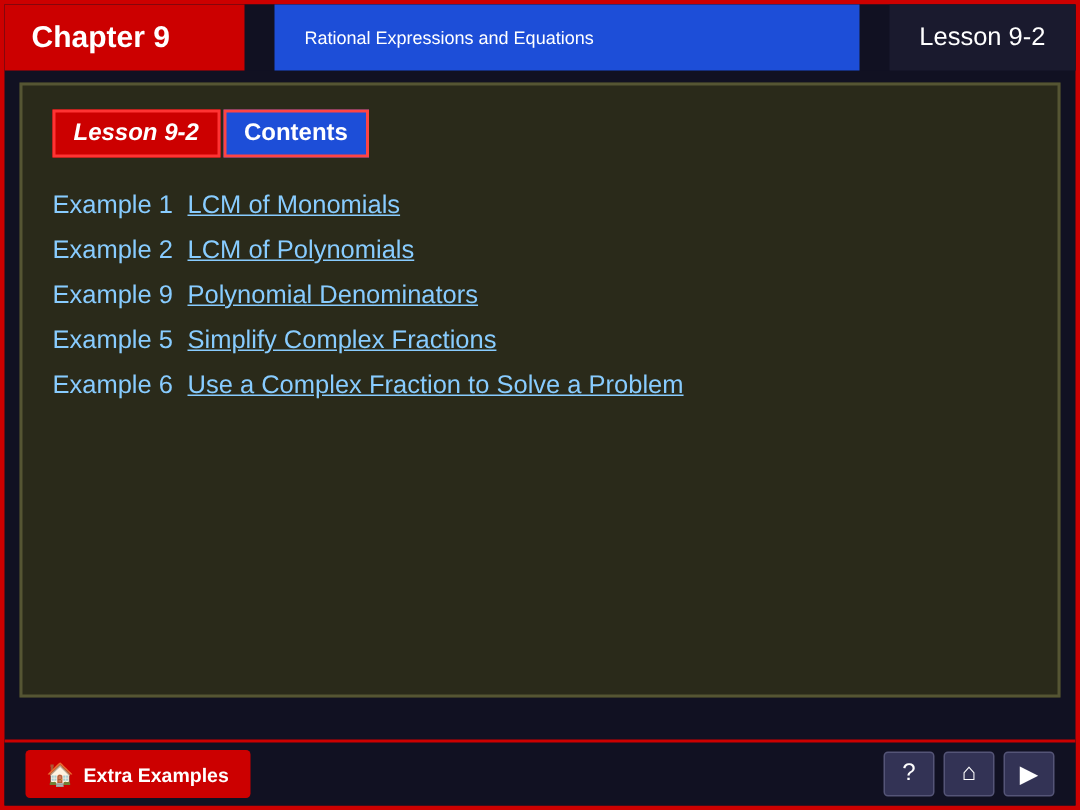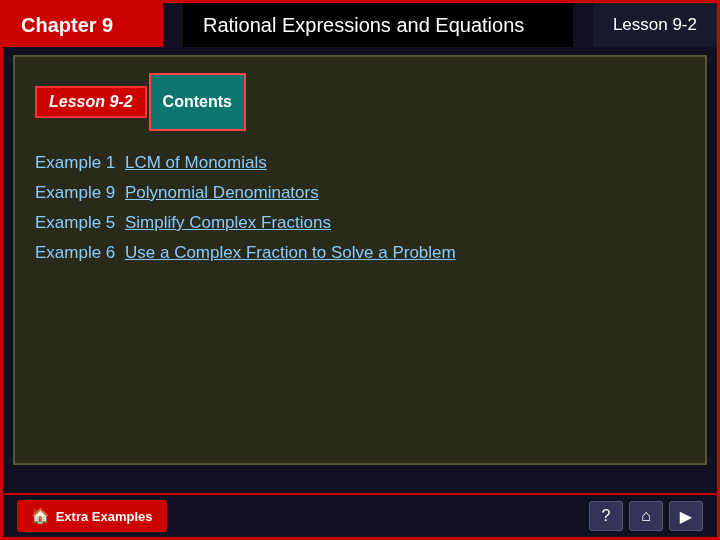--- a/index.html
+++ b/index.html
@@ -37,23 +37,23 @@
       color: white;
       font-size: 20px;
       font-weight: bold;
       padding: 0 18px;
       display: flex;
       align-items: center;
       min-width: 160px;
     }
 
     .header-title {
-      background: #000000;
-      color: white;
-      font-size: 20px;
+      background: #1d4ed8;
+      color: white;
+      font-size: 12px;
       display: flex;
       align-items: center;
       padding: 17px 20px;
       flex: 1;
     }
 
     .header-lesson {
       background: #1a1a2e;
       color: white;
       font-size: 17px;
@@ -83,25 +83,25 @@
       color: white;
       font-size: 16px;
       font-weight: bold;
       font-style: italic;
       padding: 5px 12px;
       border: 2px solid #ff3333;
       margin-right: 0;
     }
 
     .contents-label {
-      background: #0f766e;
+      background: #1d4ed8;
       color: white;
       font-size: 16px;
       font-weight: bold;
-      padding: 18px 12px;
+      padding: 5px 12px;
       border: 2px solid #ff4444;
       margin-left: 2px;
     }
 
     
     .example-list {
       list-style: none;
       padding: 0;
       margin-top: 12px;
     }
@@ -189,20 +189,21 @@
 
   <div class="main-content">
 
     <div class="lesson-contents-bar">
       <div class="lesson-label">Lesson 9-2</div>
       <div class="contents-label">Contents</div>
     </div>
 
     <ul class="example-list">
     <li><a class="example-link" href="#"><span class="example-num">Example 1</span><span>LCM of Monomials</span></a></li>
+        <li><a class="example-link" href="#"><span class="example-num">Example 2</span><span>LCM of Polynomials</span></a></li>
         <li><a class="example-link" href="#"><span class="example-num">Example 9</span><span>Polynomial Denominators</span></a></li>
         <li><a class="example-link" href="#"><span class="example-num">Example 5</span><span>Simplify Complex Fractions</span></a></li>
         <li><a class="example-link" href="#"><span class="example-num">Example 6</span><span>Use a Complex Fraction to Solve a Problem</span></a></li>
       </ul>
 
   </div>
 
   <div class="bottom-bar">
     <button class="extra-examples-btn">
       <span class="home-icon">🏠</span>

